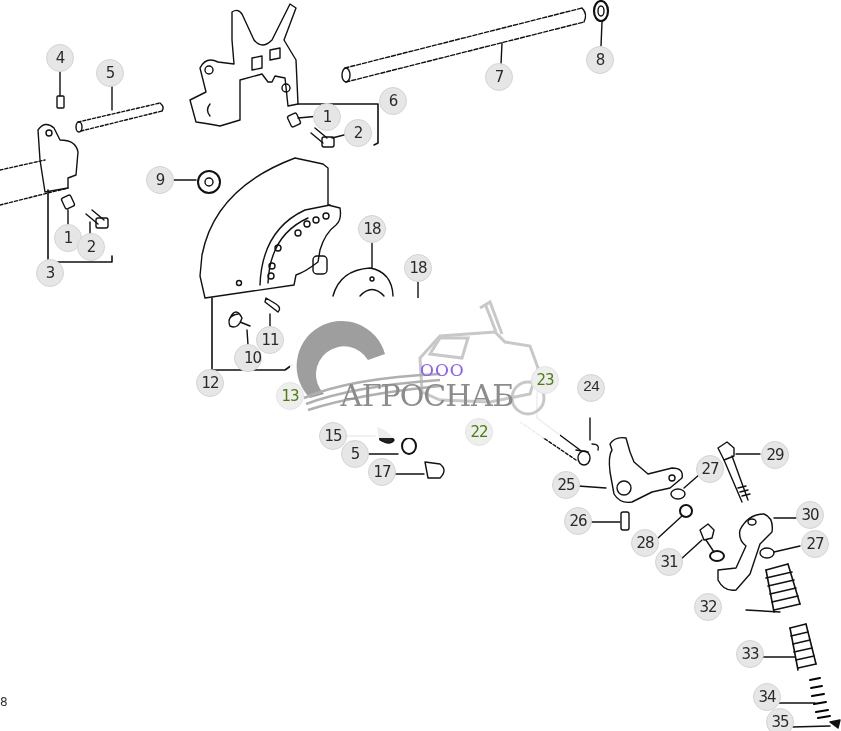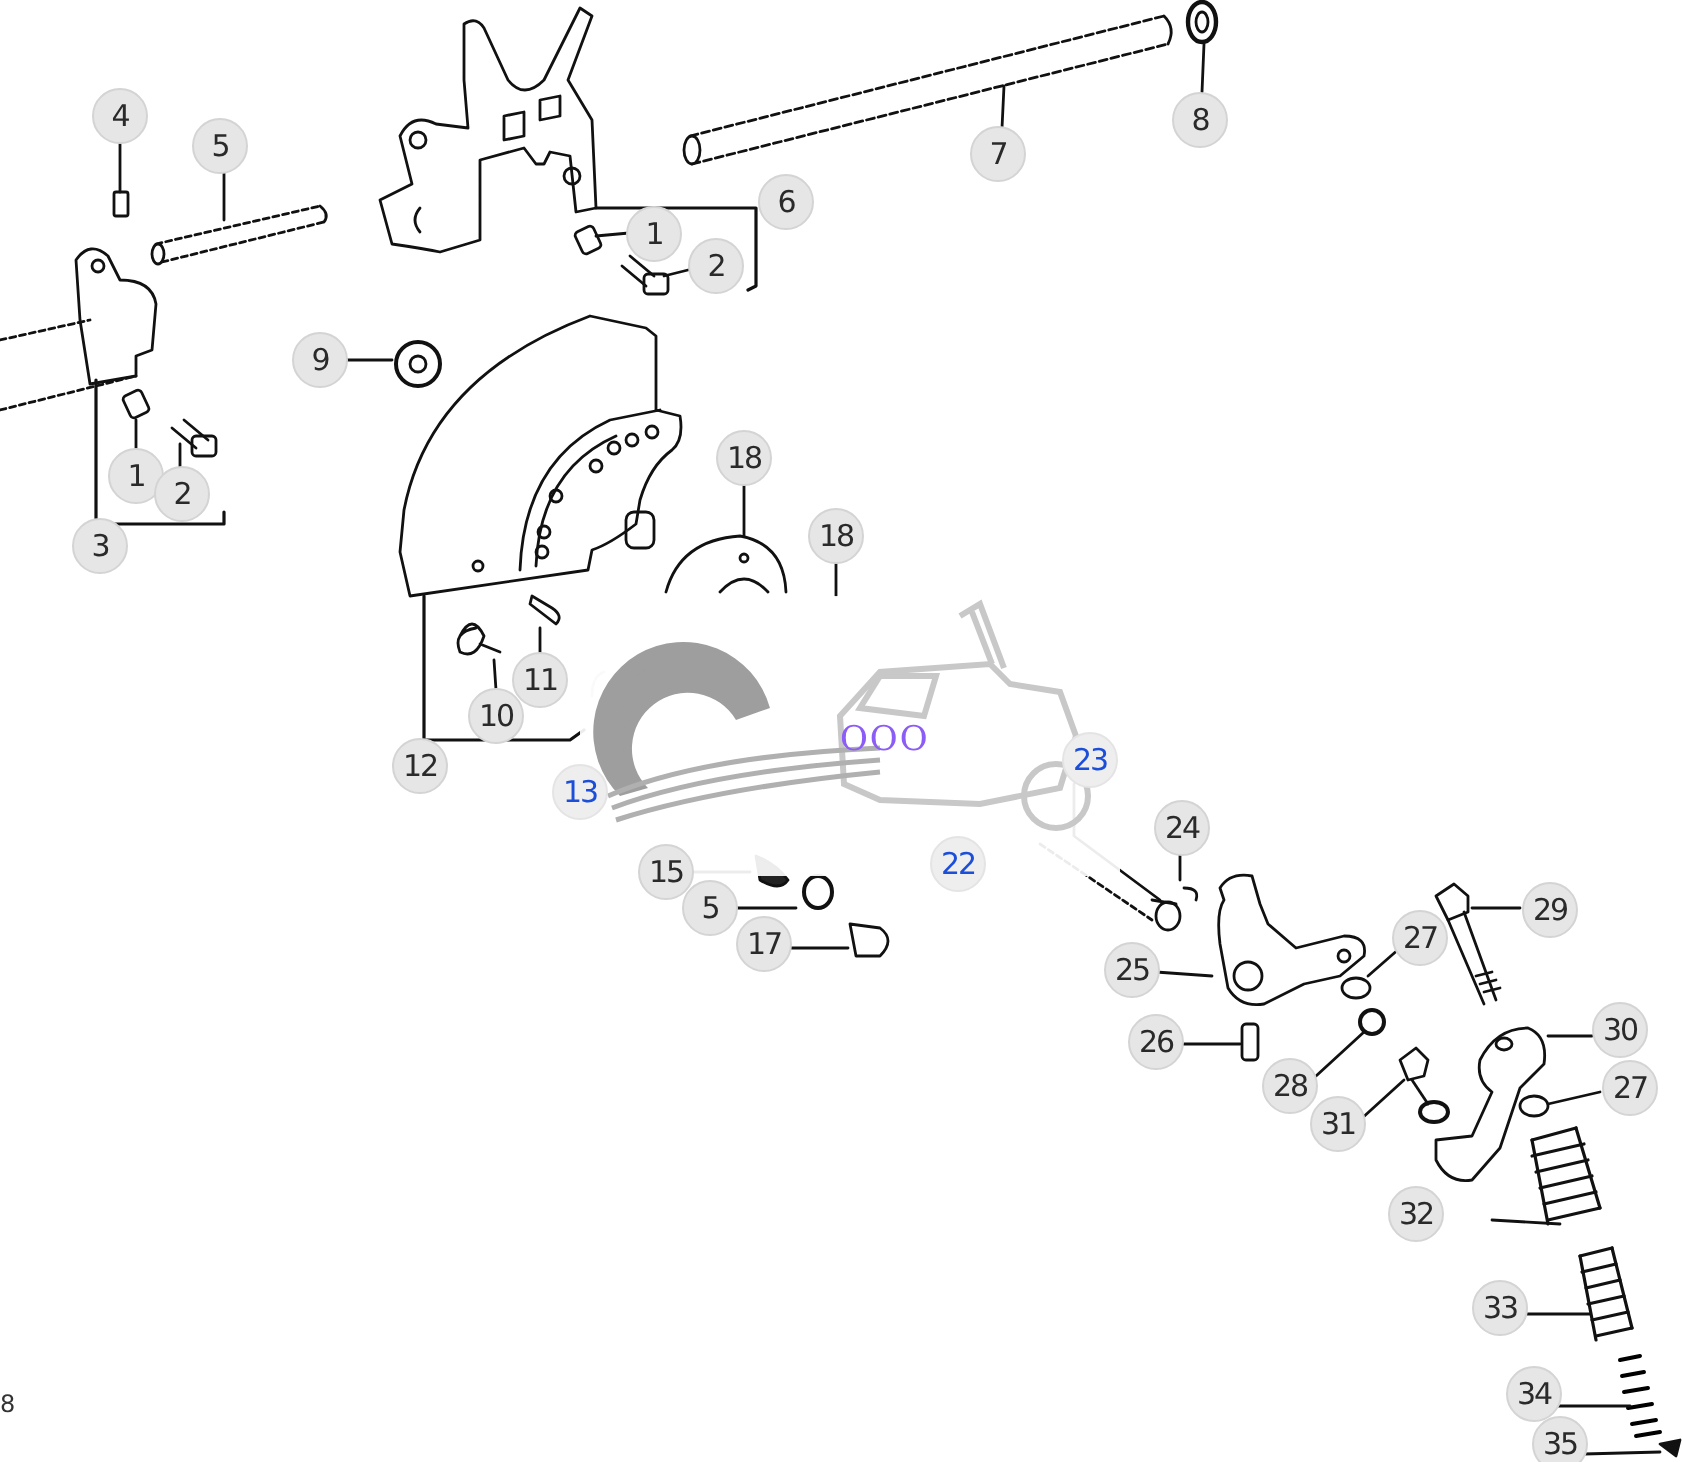--- a/index.html
+++ b/index.html
@@ -7,21 +7,21 @@
          font-family: "DejaVu Sans", sans-serif; }
   #diagram { position: absolute; left: 0; top: 0; width: 841px; height: 731px; }
   svg.parts { position: absolute; left: 0; top: 0; }
   .callout {
     position: absolute; width: 26px; height: 26px; border-radius: 50%;
     background: #e6e6e6; color: #2a2a2a; border: 1px solid #d4d4d4;
     font-family: "DejaVu Sans", sans-serif; font-size: 15px; line-height: 26px;
     text-align: center; transform: translate(-50%, -50%); letter-spacing: -1px;
     cursor: pointer;
   }
-  .callout.faded { color: #1d4ed8; background: #eeeeee; border-color: #e4e4e4; }
+  .callout.faded { color: #4d7c0f; background: #eeeeee; border-color: #e4e4e4; }
   .watermark {
     position: absolute; left: 290px; top: 298px; width: 270px; height: 140px;
     background: rgba(255,255,255,0.92);
   }
   .wm-ooo {
     position: absolute; left: 420px; top: 360px; font-family: "DejaVu Serif", serif;
     font-size: 17px; color: #8b5cf6; letter-spacing: 1px;
   }
   .wm-name {
     position: absolute; left: 340px; top: 378px; font-family: "DejaVu Serif", serif;
@@ -204,45 +204,46 @@
         <circle cx="238" cy="100" r="16"></circle>
       </g>
       <g fill="none" stroke="#b0b0b0" stroke-width="2.5">
         <path d="M14 100 Q60 80 150 76"></path>
         <path d="M16 106 Q64 88 150 82"></path>
         <path d="M18 112 Q68 96 150 88"></path>
       </g>
     </svg>
   </div>
   <div class="wm-ooo">ООО</div>
+  <div class="wm-name">АГРОСНАБ</div>
 
   <div id="callouts">
     <div class="callout" style="left:327px;top:117px;">1</div>
     <div class="callout" style="left:358px;top:133px;">2</div>
     <div class="callout" style="left:68px;top:238px;">1</div>
     <div class="callout" style="left:91px;top:247px;">2</div>
     <div class="callout" style="left:50px;top:273px;">3</div>
     <div class="callout" style="left:60px;top:58px;">4</div>
     <div class="callout" style="left:110px;top:73px;">5</div>
     <div class="callout" style="left:393px;top:101px;">6</div>
     <div class="callout" style="left:499px;top:77px;">7</div>
     <div class="callout" style="left:600px;top:60px;">8</div>
     <div class="callout" style="left:160px;top:180px;">9</div>
-    <div class="callout" style="left:248px;top:358px;">10</div>
+    <div class="callout" style="left:248px;top:358px;text-align:right;">10</div>
     <div class="callout" style="left:270px;top:340px;">11</div>
     <div class="callout" style="left:210px;top:383px;">12</div>
     <div class="callout faded" style="left:290px;top:396px;">13</div>
     <div class="callout" style="left:333px;top:436px;">15</div>
     <div class="callout" style="left:355px;top:454px;">5</div>
     <div class="callout" style="left:382px;top:472px;">17</div>
     <div class="callout" style="left:372px;top:229px;">18</div>
     <div class="callout" style="left:418px;top:268px;">18</div>
     <div class="callout faded" style="left:479px;top:432px;">22</div>
     <div class="callout faded" style="left:545px;top:380px;">23</div>
-    <div class="callout" style="left:591px;top:414px;">24</div>
+    <div class="callout" style="left:591px;top:388px;font-family:Liberation Mono, monospace;">24</div>
     <div class="callout" style="left:566px;top:485px;">25</div>
     <div class="callout" style="left:578px;top:521px;">26</div>
     <div class="callout" style="left:710px;top:469px;">27</div>
     <div class="callout" style="left:645px;top:543px;">28</div>
     <div class="callout" style="left:775px;top:455px;">29</div>
     <div class="callout" style="left:810px;top:515px;">30</div>
     <div class="callout" style="left:815px;top:544px;">27</div>
     <div class="callout" style="left:669px;top:562px;">31</div>
     <div class="callout" style="left:708px;top:607px;">32</div>
     <div class="callout" style="left:750px;top:654px;text-align:center;">33</div>

